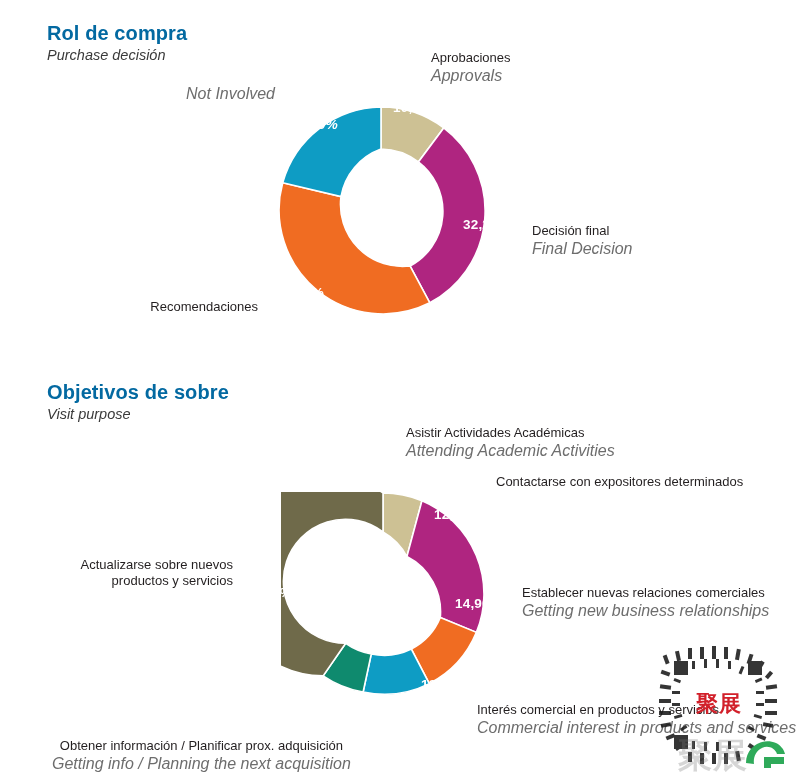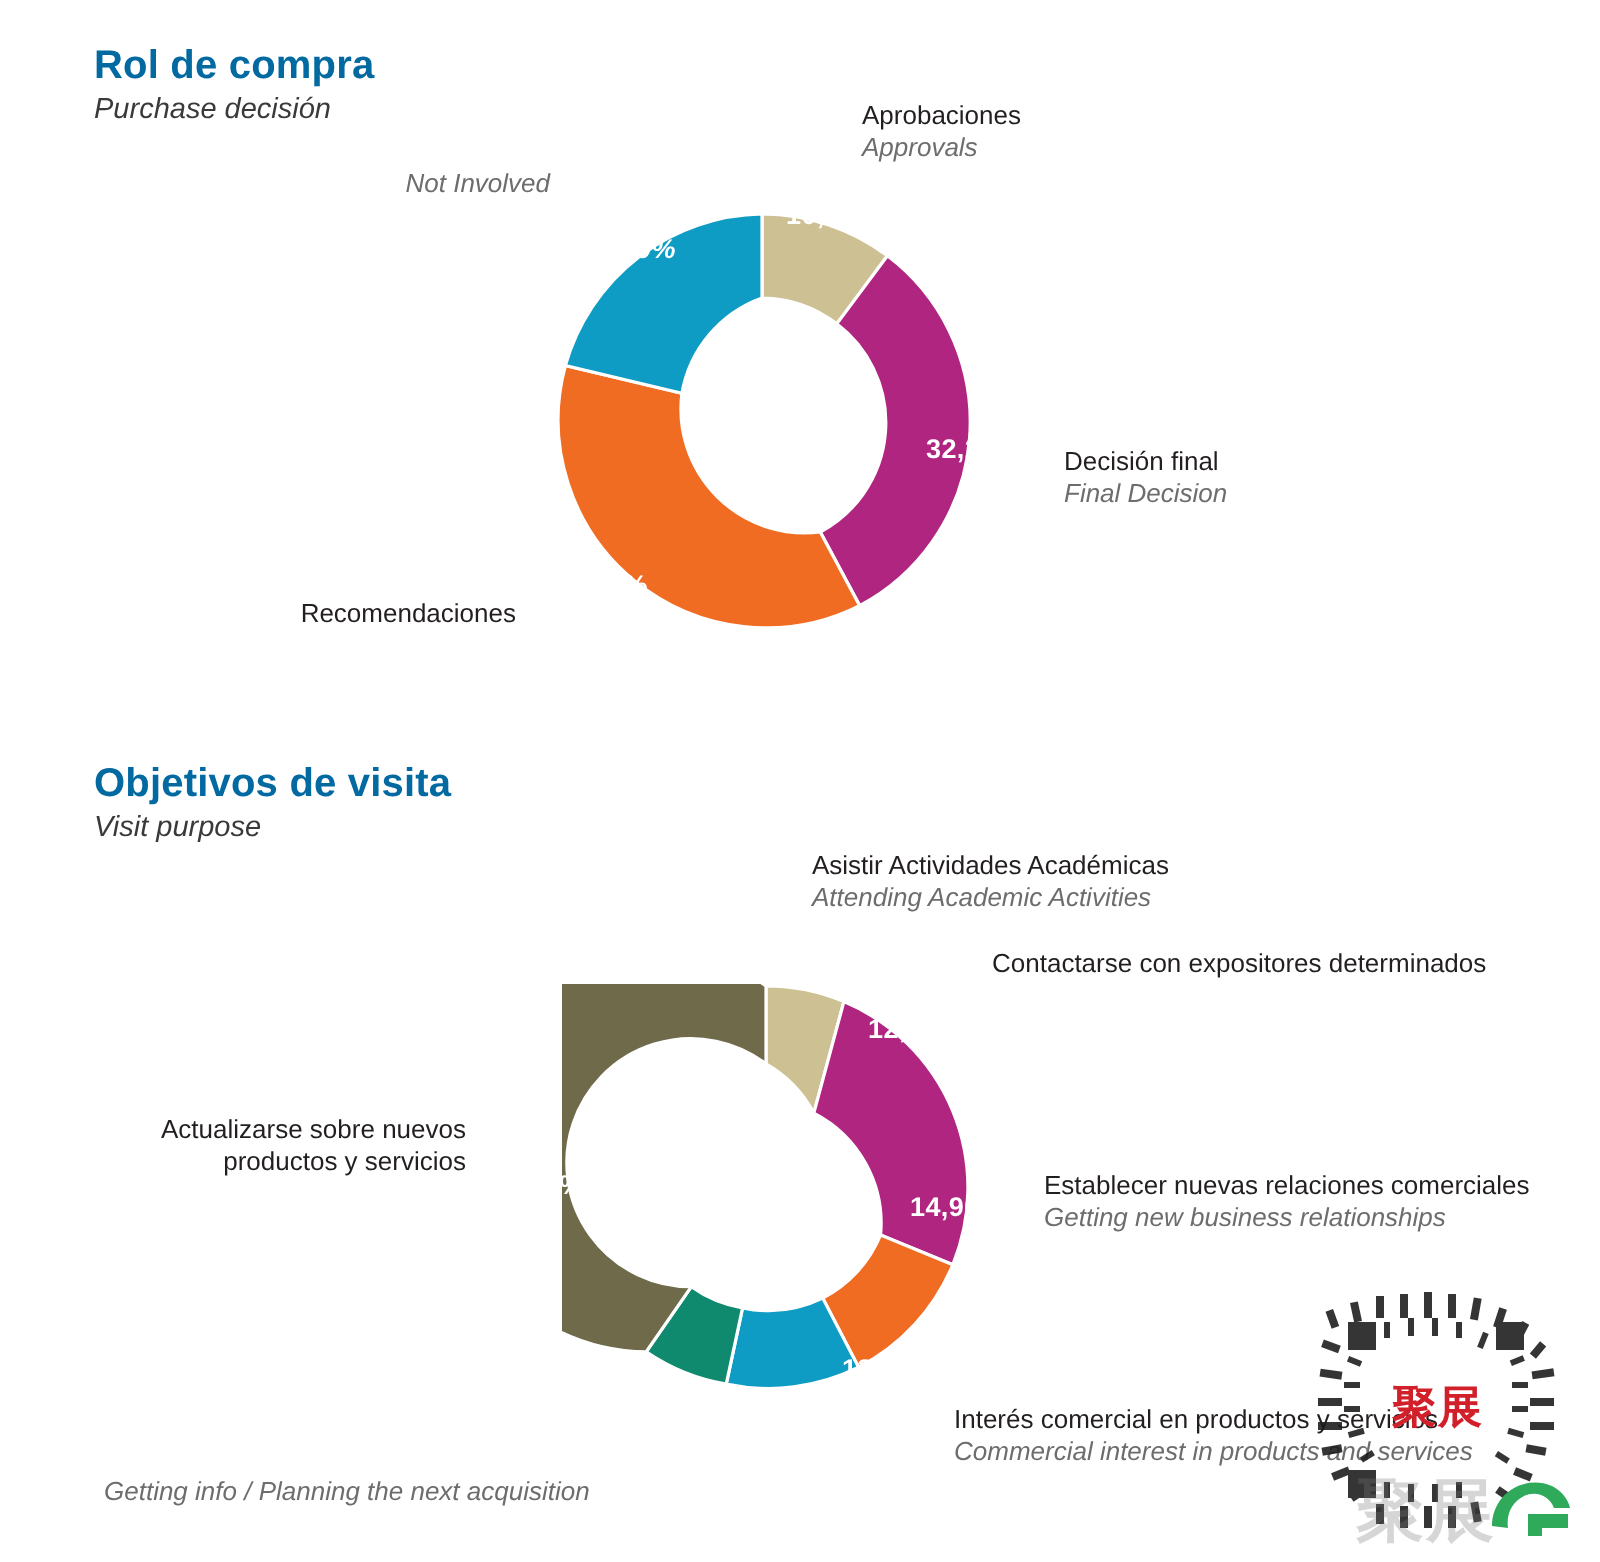--- a/index.html
+++ b/index.html
@@ -9,21 +9,21 @@
     color:#231f20;position:relative;overflow:hidden;
   }
   .section-title{position:absolute;}
   .section-title .es{font-size:20px;font-weight:bold;color:#0369a1;letter-spacing:.1px;}
   .section-title .en{font-size:14.5px;font-style:italic;color:#3a3a3a;margin-top:2px;}
   .donut{position:absolute;}
   .donut svg{display:block;}
 
   .callout{position:absolute;line-height:1.25;}
   .callout .es{font-size:13px;color:#231f20;white-space:nowrap;}
-  .callout .en{font-size:13px;font-style:italic;color:#6d6d6d;white-space:nowrap;}
+  .callout .en{font-size:16px;font-style:italic;color:#6d6d6d;white-space:nowrap;}
   .callout.ralign{text-align:right;}
   .callout.center{text-align:center;}
   .callout.multi .es, .callout.multi .en{white-space:normal;}
 
   .pct{position:absolute;color:#ffffff;font-weight:bold;font-size:13.5px;
        letter-spacing:.2px;white-space:nowrap;}
 
   
   .watermark{position:absolute;left:650px;top:645px;width:150px;height:136px;
              pointer-events:none;}
@@ -72,21 +72,21 @@
 <div class="callout" style="left:532px;top:199px;margin-top:24px;">
   <div class="es">Decisión final</div>
   <div class="en">Final Decision</div>
 </div>
 
 <div class="callout ralign" style="left:70px;top:299px;width:188px;">
   <div class="es">Recomendaciones</div>
 </div>
 
 <div class="section-title" style="left:47px;top:381px;">
-  <div class="es">Objetivos de visita</div>
+  <div class="es">Objetivos de sobre</div>
   <div class="en">Visit purpose</div>
 </div>
 
 <div class="donut" style="left:281px;top:492px;width:204px;height:204px;">
   <svg width="204" height="204" viewBox="0 0 204 204">
 
     <path fill="#CDC194" stroke="#ffffff" stroke-width="1.6" d="M 102 1 A 101 101 0 0 1 140.95 8.80 L 125.91 64.58 A 62 62 0 0 0 102 40 Z"></path>
 
     <path fill="#AF2580" stroke="#ffffff" stroke-width="1.6" d="M 140.95 8.80 A 101 101 0 0 1 195.39 140.37 L 159.29 125.50 A 62 62 0 0 0 125.91 64.58 Z"></path>
 
@@ -124,20 +124,21 @@
 <div class="callout" style="left:477px;top:702px;">
   <div class="es">Interés comercial en productos y servicios</div>
   <div class="en">Commercial interest in products and services</div>
 </div>
 
 <div class="callout ralign multi" style="left:33px;top:557px;width:200px;">
   <div class="es">Actualizarse sobre nuevos productos y servicios</div>
 </div>
 
 <div class="callout center" style="left:52px;top:738px;">
+  <div class="es">Obtener información / Planificar prox. adquisición</div>
   <div class="en">Getting info / Planning the next acquisition</div>
 </div>
 
 <div class="watermark">
   <svg class="wm-qr" viewBox="0 0 120 120">
     <g fill="#1a1a1a">
       <g>
         <rect x="6" y="10" width="4" height="9" transform="rotate(-20 8 14)"></rect>
         <rect x="18" y="6" width="4" height="10" transform="rotate(-12 20 11)"></rect>
         <rect x="30" y="3" width="4" height="11"></rect>

